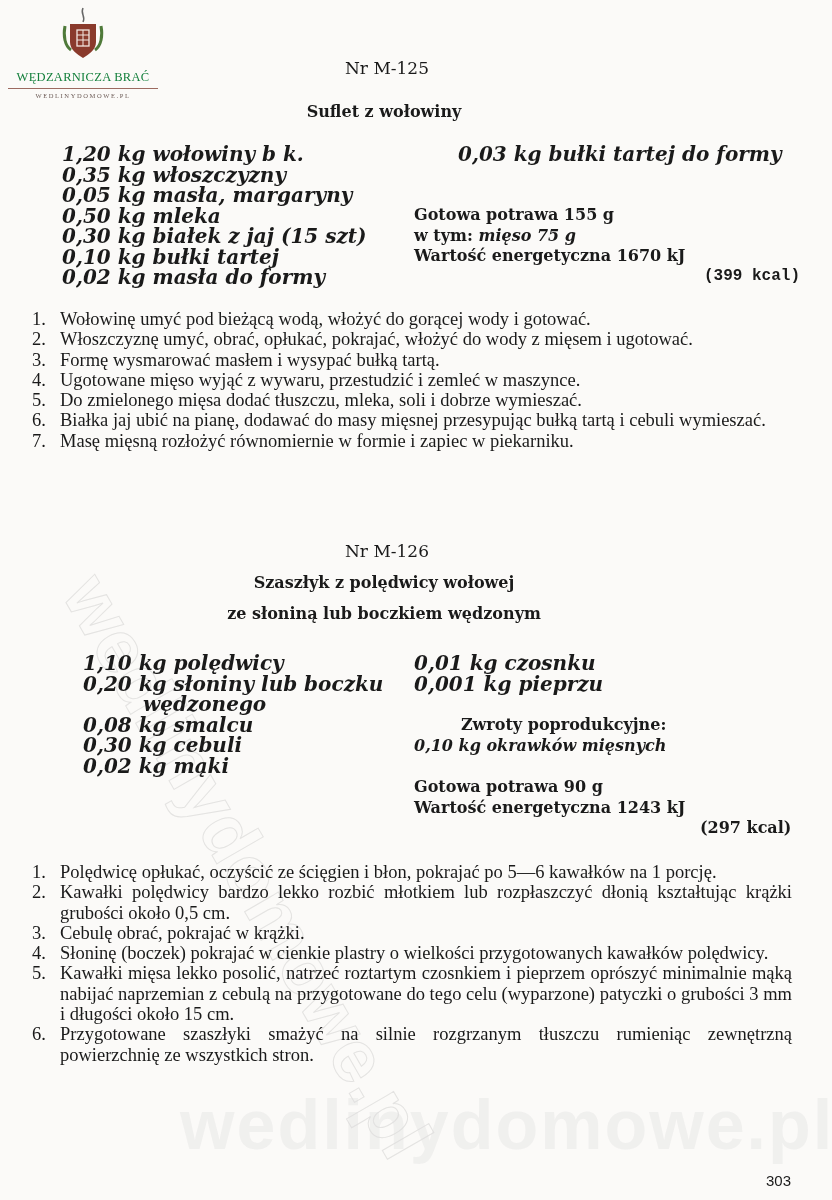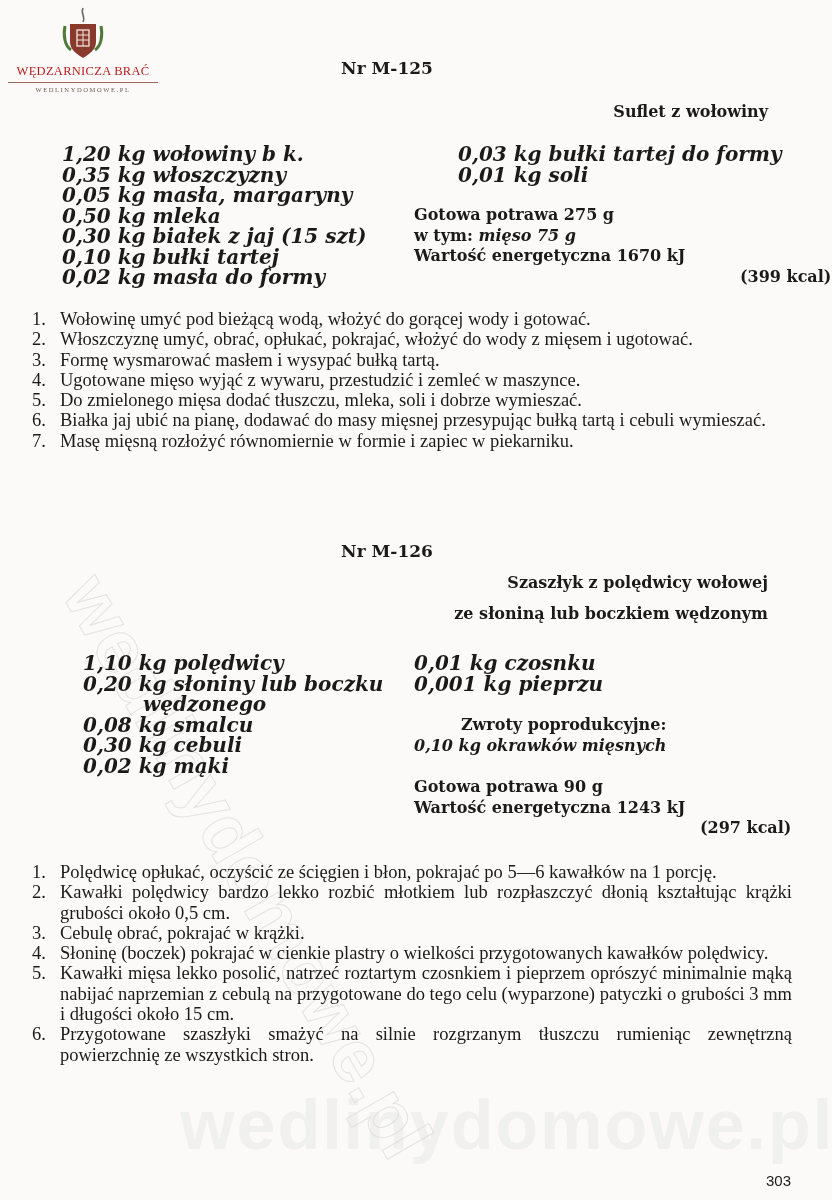--- a/index.html
+++ b/index.html
@@ -4,34 +4,34 @@
   <style>
     html, body { margin: 0; padding: 0; }
     body {
       width: 832px; height: 1200px; position: relative; overflow: hidden;
       background: #fbfaf8;
       font-family: "DejaVu Serif", "Liberation Serif", serif;
       color: #1a1a1a;
     }
     .logo { position: absolute; left: 8px; top: 6px; width: 150px; text-align: center; }
     .logo svg { display: block; margin: 0 auto; }
-    .logo .brand { font-family: "Liberation Serif", serif; font-size: 12.5px; color: #b91c1c; letter-spacing: 0.3px; margin-top: 4px; }
+    .logo .brand { font-family: "Liberation Serif", serif; font-size: 12.5px; color: #15803d; letter-spacing: 0.3px; margin-top: 10px; }
     .logo .rule { height: 1px; background: #9c6a60; margin: 3px 0 3px 0; }
     .logo .site { font-family: "Liberation Serif", serif; font-size: 6.5px; letter-spacing: 1.6px; color: #6b5a55; }
 
     .watermark {
       position: absolute; font-family: "Liberation Sans", sans-serif; font-weight: bold;
       color: transparent; -webkit-text-stroke: 1px rgba(160,160,160,0.25);
       white-space: nowrap; pointer-events: none;
     }
     .wm1 { left: 120px; top: 560px; font-size: 74px; transform: rotate(60deg); transform-origin: left top; }
     .wm2 { left: 180px; top: 1085px; font-size: 70px; color: rgba(220,220,220,0.35); -webkit-text-stroke: 0; letter-spacing: 2px; }
 
-    .title-nr { position: absolute; left: 0; width: 774px; text-align: center; font-weight: bold; font-size: 17px; }
-    .title-dish { position: absolute; left: 0; width: 768px; text-align: right; font-weight: bold; font-size: 16px; line-height: 21px; }
+    .title-nr { position: absolute; left: 0; width: 774px; text-align: center; font-weight: normal; font-size: 17px; }
+    .title-dish { position: absolute; left: 0; width: 768px; text-align: center; font-weight: bold; font-size: 16px; line-height: 21px; }
 
     .ing { position: absolute; font-style: italic; font-weight: bold; font-size: 20px; line-height: 20.5px; }
     .ing .row { white-space: nowrap; }
     .ing .indent { padding-left: 60px; }
     .info { position: absolute; font-size: 16px; line-height: 20.5px; font-weight: bold; }
     .info .it { font-style: italic; }
     .kcal { position: absolute; font-size: 16px; font-weight: bold; }
 
     .steps { position: absolute; left: 32px; width: 760px; font-family: "Liberation Serif", serif; font-size: 18.5px; line-height: 20.3px; }
     .step { display: flex; text-align: justify; }
@@ -69,28 +69,27 @@
   <div class="row">1,20 kg wołowiny b k.</div>
   <div class="row">0,35 kg włoszczyzny</div>
   <div class="row">0,05 kg masła, margaryny</div>
   <div class="row">0,50 kg mleka</div>
   <div class="row">0,30 kg białek z jaj (15 szt)</div>
   <div class="row">0,10 kg bułki tartej</div>
   <div class="row">0,02 kg masła do formy</div>
 </div>
 <div class="ing" style="left:414px; top:144px;margin-left:44px;">
   <div class="row">0,03 kg bułki tartej do formy</div>
-  <div class="row">0,01 kg soli</div>
 </div>
 <div class="info" style="left:414px; top:205px;">
-  <div>Gotowa potrawa 275 g</div>
+  <div>Gotowa potrawa 155 g</div>
   <div><span>w tym:</span> <span class="it">mięso 75 g</span></div>
   <div>Wartość energetyczna 1670 kJ</div>
 </div>
-<div class="kcal" style="left:740px; top:267px;">(399 kcal)</div>
+<div class="kcal" style="left:704px; top:267px;font-family:Liberation Mono, monospace;">(399 kcal)</div>
 
 <div class="steps" style="top:309px;">
   <div class="step">
       <span class="num">1.</span>
       <span class="txt">Wołowinę umyć pod bieżącą wodą, włożyć do gorącej wody i gotować.</span>
     </div>
   <div class="step">
       <span class="num">2.</span>
       <span class="txt">Włoszczyznę umyć, obrać, opłukać, pokrajać, włożyć do wody z mięsem i ugotować.</span>
     </div>

